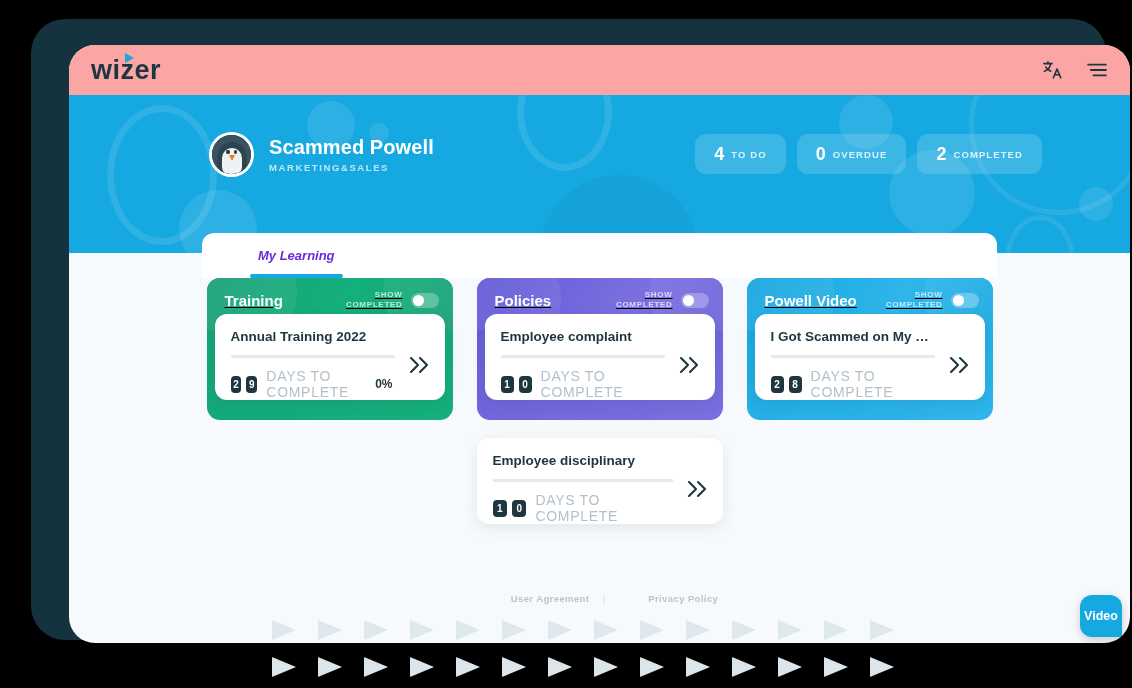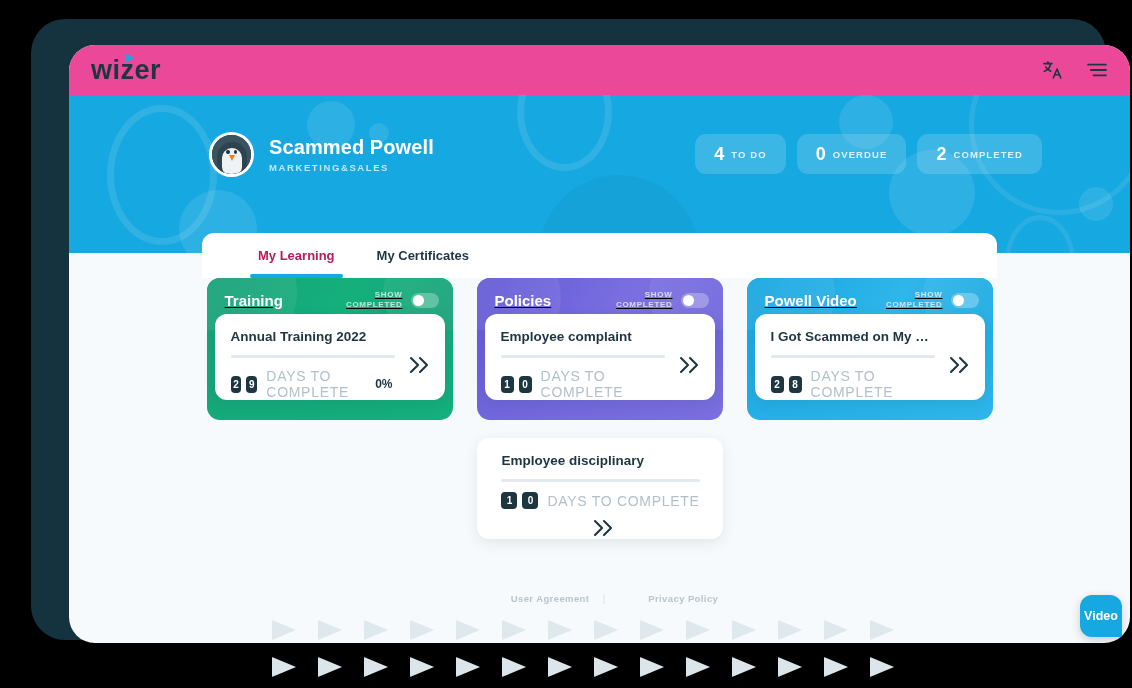--- a/index.html
+++ b/index.html
@@ -39,21 +39,21 @@
     height: 598px;
     background: #f7fafc;
     border-radius: 26px;
     overflow: hidden;
   }
 
   
   #topbar {
     position: relative;
     height: 50px;
-    background: #ec4899;
+    background: #fca5a5;
     display: flex;
     align-items: center;
     justify-content: space-between;
     padding: 0 22px 0 14px;
   }
 
   .logo {
     display: flex;
     align-items: flex-start;
     position: relative;
@@ -182,21 +182,21 @@
     display: flex;
     align-items: center;
     padding-left: 56px;
     gap: 42px;
   }
   .tab {
     font-size: 13px; font-weight: 700; color: #1d3640;
     cursor: pointer; position: relative; height: 45px;
     display: flex; align-items: center;
   }
-  .tab.active { color: #be185d; }
+  .tab.active { color: #6d28d9; font-style: italic; }
   .tab.active::after {
     content: "";
     position: absolute;
     left: -8px; right: -8px; bottom: 0;
     height: 4px; background: #16a8e0;
     border-radius: 2px;
   }
 
   
   #content {
@@ -309,21 +309,21 @@
   .meta-pct {
     font-size: 12px; font-weight: 700; color: #1d3640;
     margin-left: auto; padding-right: 2px;
   }
   .chevrons {
     color: #1d3640; display: flex; align-items: center;
     cursor: pointer; flex-shrink: 0; padding-left: 2px;
   }
 
   
-  .loose-card { margin-top: 1px; flex-direction: column; }
+  .loose-card { margin-top: 1px; }
 
   
   #footer {
     position: absolute;
     bottom: 14px; left: 0; right: 0;
     display: flex; align-items: center; justify-content: center;
     gap: 13px;
   }
   .foot-link {
     font-size: 9.5px; font-weight: 700; letter-spacing: .4px;
@@ -439,23 +439,20 @@
               <span class="stat-label">COMPLETED</span>
             </div>
           </div>
         </div>
       </div>
 
       <div id="tabs-wrap">
         <div class="tab active">
           <span>My Learning</span>
         </div>
-        <div class="tab">
-          <span>My Certificates</span>
-        </div>
       </div>
 
       <div id="content">
         <div id="cards-row">
 
           <div class="column">
             <div class="group green">
               <div class="group-head">
                 <div class="head-blob" style="left:-30px; top:-46px; width:120px; height:120px;"></div>
                 <div class="head-blob" style="right:-20px; top:-30px; width:90px; height:90px;"></div>

